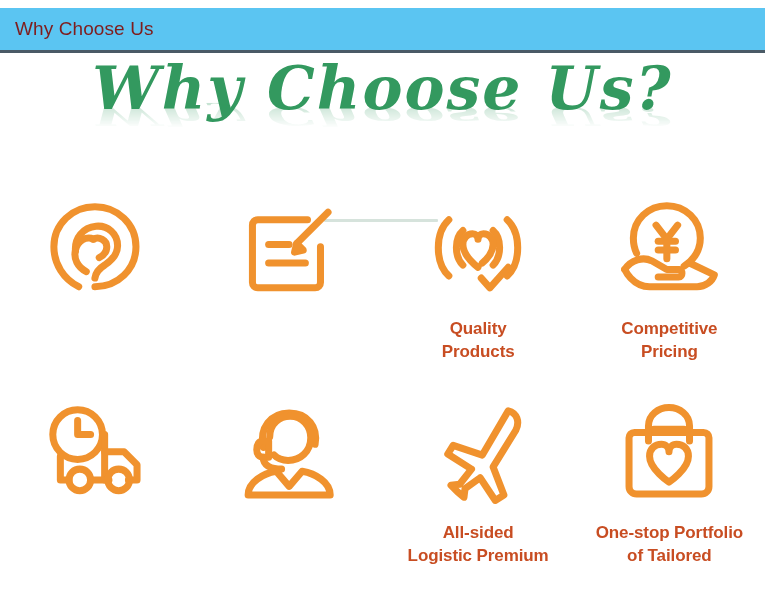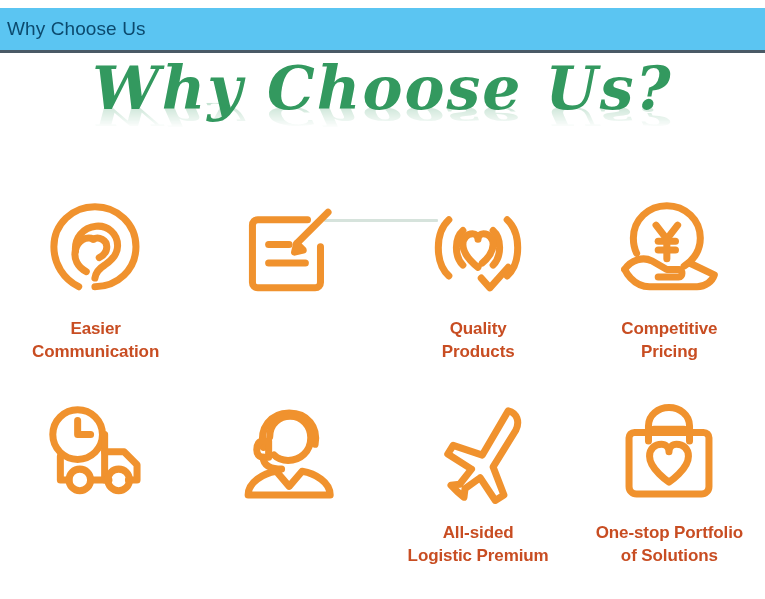--- a/index.html
+++ b/index.html
@@ -23,22 +23,22 @@
     width: 765px;
     height: 45px;
     background: #5BC5F2;
     border-bottom: 3px solid #4A5A66;
     box-sizing: border-box;
     display: flex;
     align-items: center;
   }
   .header-title {
     font-size: 19px;
-    color: #0c4a6e;
-    padding-left: 7px;
+    color: #7f1d1d;
+    padding-left: 15px;
     letter-spacing: 0.1px;
     white-space: nowrap;
   }
 
   
   .hero {
     position: absolute;
     left: 0;
     top: 56px;
     width: 717px;
@@ -147,22 +147,20 @@
 
   <div class="feature-card">
     <div class="feature-icon">
       <svg viewBox="0 0 100 100" fill="none" stroke="#F0922E" stroke-width="6.5" stroke-linecap="round" stroke-linejoin="round">
         <path d="M34 84 C20 77 11 63 11 47 C11 26 28 10 49 10 C70 10 87 26 87 47 C87 68 70 84 49 84"></path>
         <path d="M41 70 C33 66 29 58 31 50 C33 41 41 37 48 40"></path>
         <path d="M31 51 C30 39 38 29 50 28 C61 27 70 35 70 46 C70 55 64 60 58 64 C53 67 50 70 49 76"></path>
         <path d="M47 40 C53 37 60 41 60 47 C60 52 57 55 53 57"></path>
       </svg>
     </div>
-    <div class="feature-label">Easier
-Communication</div>
   </div>
 
   <div class="feature-card">
     <div class="feature-icon">
       <svg viewBox="0 0 100 100" fill="none" stroke="#F0922E" stroke-width="6.5" stroke-linecap="round" stroke-linejoin="round">
         <path d="M69 22 H23 C20 22 18 24 18 27 V80 C18 83 20 85 23 85 H76 C79 85 81 83 81 80 V47"></path>
         <path d="M33 45 H52"></path>
         <path d="M33 62 H67"></path>
         <path d="M59 44 L88 15"></path>
         <path d="M59 44 L57 52 L65 50 Z" fill="#F0922E"></path>
@@ -242,16 +240,16 @@
   <div class="feature-card">
     <div class="feature-icon">
       <svg viewBox="0 0 100 100" fill="none" stroke="#F0922E" stroke-width="6.5" stroke-linecap="round" stroke-linejoin="round">
         <path d="M18 30 H82 C85 30 87 32 87 35 V80 C87 84 84 87 80 87 H20 C16 87 13 84 13 80 V35 C13 32 15 30 18 30 Z"></path>
         <path d="M31 38 V24 C31 14 40 7 50 7 C60 7 69 14 69 24 V38"></path>
         <path d="M36 27 H64"></path>
         <path d="M50 76 C50 76 32 64 32 52 C32 45 37 41 43 41 C47 41 50 44 50 48 C50 44 53 41 57 41 C63 41 68 45 68 52 C68 64 50 76 50 76 Z"></path>
       </svg>
     </div>
     <div class="feature-label">One-stop Portfolio
-of Solutions</div>
+of Tailored</div>
   </div>
 
 </div>
 
 </body></html>

